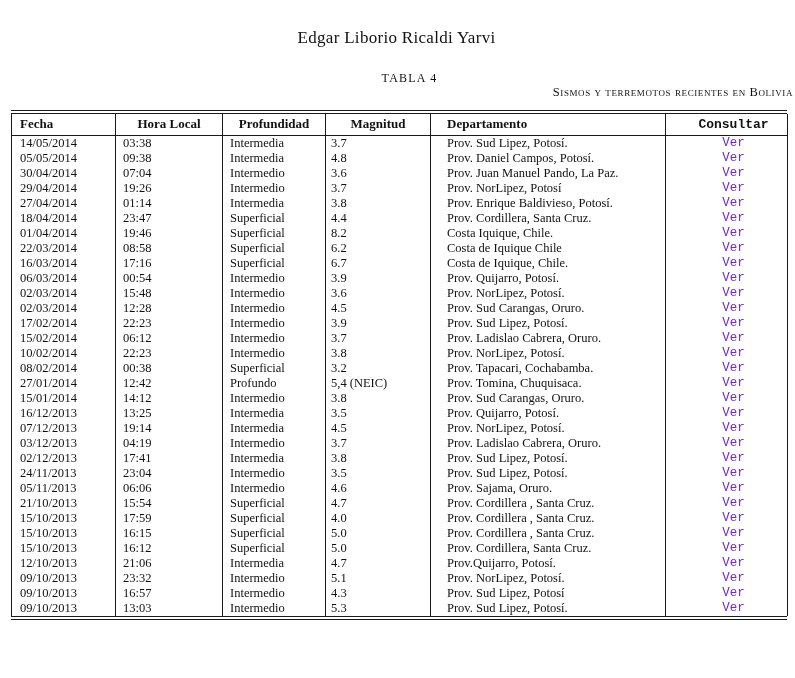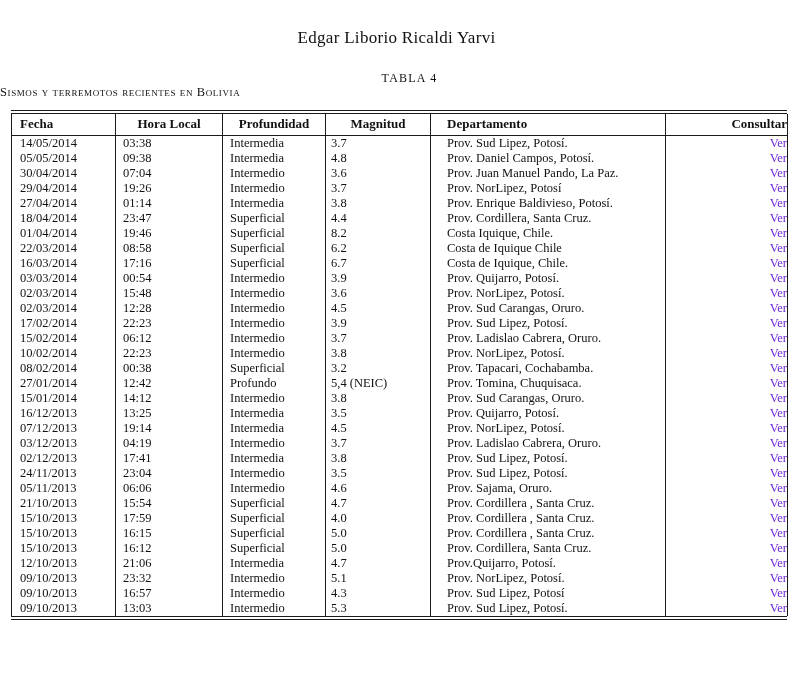--- a/index.html
+++ b/index.html
@@ -34,21 +34,21 @@
     width: 100%;
     text-align: center;
     font-size: 12px;
     letter-spacing: 1.2px;
   }
   .table-caption {
     position: absolute;
     top: 85px;
     left: 0;
     width: 100%;
-    text-align: left;
+    text-align: right;
     font-size: 12.5px;
     font-variant: small-caps;
     letter-spacing: 0.6px;
   }
   .table-wrap {
     position: absolute;
     left: 11px;
     top: 110px;
     width: 776px;
     border-top: 4px double #1a1a1a;
@@ -76,21 +76,21 @@
     height: 21px;
     border-bottom: 1px solid #1a1a1a;
   }
   table.data-table tbody td { height: 15px; line-height: 15px; }
   
   .col-fecha        { text-align: left;  padding-left: 8px;  }
   .col-hora         { text-align: left;  padding-left: 7px;  }
   .col-profundidad  { text-align: left;  padding-left: 7px;  }
   .col-magnitud     { text-align: left;  padding-left: 5px;  }
   .col-departamento { text-align: left;  padding-left: 16px; }
-  .col-consultar    { text-align: right;  padding-left: 14px; }
+  .col-consultar    { text-align: center;  padding-left: 14px; font-family: Liberation Mono, monospace; }
   thead .col-hora, thead .col-profundidad, thead .col-magnitud {
     text-align: center; padding-left: 0;
   }
   thead .col-fecha { padding-left: 8px; }
   .ver-link { color: #6d28d9; text-decoration: none; cursor: pointer; }
 </style>
 </head>
 <body>
 
 <div class="page">
@@ -188,21 +188,21 @@
           </tr>
           <tr>
             <td class="col-fecha">16/03/2014</td>
             <td class="col-hora">17:16</td>
             <td class="col-profundidad">Superficial</td>
             <td class="col-magnitud">6.7</td>
             <td class="col-departamento">Costa de Iquique, Chile.</td>
             <td class="col-consultar"><span class="ver-link">Ver</span></td>
           </tr>
           <tr>
-            <td class="col-fecha">03/03/2014</td>
+            <td class="col-fecha">06/03/2014</td>
             <td class="col-hora">00:54</td>
             <td class="col-profundidad">Intermedio</td>
             <td class="col-magnitud">3.9</td>
             <td class="col-departamento">Prov. Quijarro, Potosí.</td>
             <td class="col-consultar"><span class="ver-link">Ver</span></td>
           </tr>
           <tr>
             <td class="col-fecha">02/03/2014</td>
             <td class="col-hora">15:48</td>
             <td class="col-profundidad">Intermedio</td>

